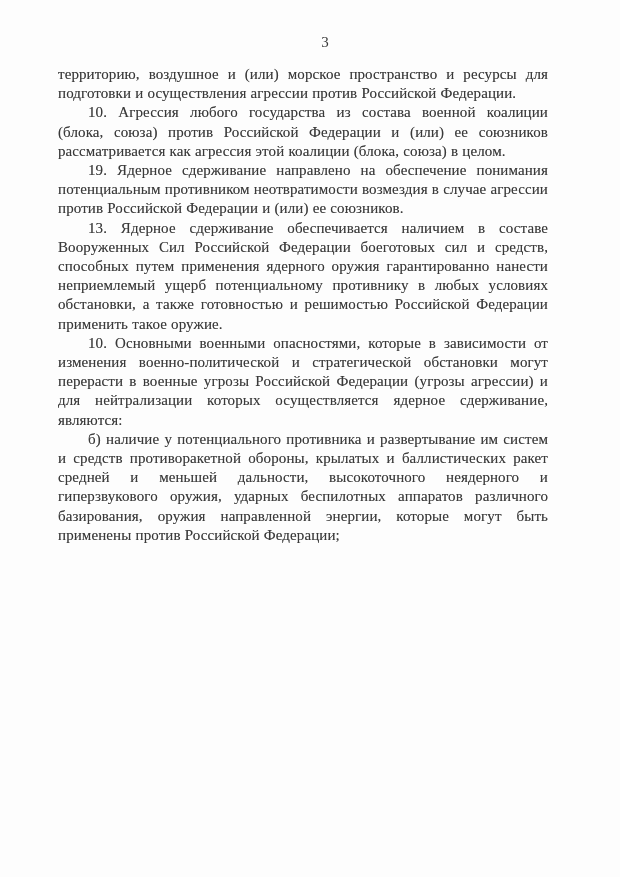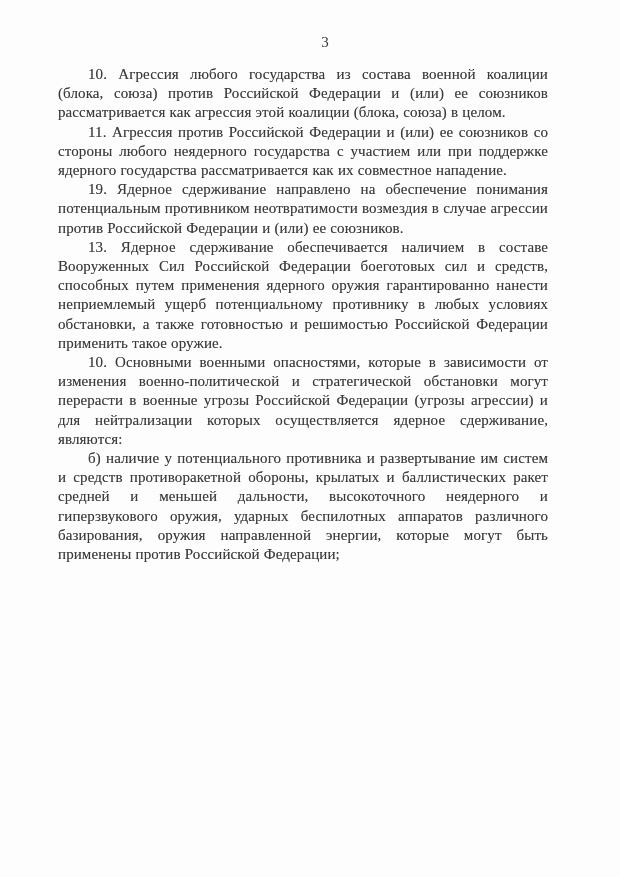--- a/index.html
+++ b/index.html
@@ -42,20 +42,20 @@
     text-indent: 0;
   }
 </style>
 </head>
 <body>
 
 <div class="page">
   <div class="page-number">3</div>
 
   <div class="doc-text">
+    <p class="no-indent">территорию, воздушное и (или) морское пространство и ресурсы для подготовки и осуществления агрессии против Российской Федерации.</p>
     <p>10. Агрессия любого государства из состава военной коалиции (блока, союза) против Российской Федерации и (или) ее союзников рассматривается как агрессия этой коалиции (блока, союза) в целом.</p>
-    <p>11. Агрессия против Российской Федерации и (или) ее союзников со стороны любого неядерного государства с участием или при поддержке ядерного государства рассматривается как их совместное нападение.</p>
     <p>19. Ядерное сдерживание направлено на обеспечение понимания потенциальным противником неотвратимости возмездия в случае агрессии против Российской Федерации и (или) ее союзников.</p>
     <p>13. Ядерное сдерживание обеспечивается наличием в составе Вооруженных Сил Российской Федерации боеготовых сил и средств, способных путем применения ядерного оружия гарантированно нанести неприемлемый ущерб потенциальному противнику в любых условиях обстановки, а также готовностью и решимостью Российской Федерации применить такое оружие.</p>
     <p>10. Основными военными опасностями, которые в зависимости от изменения военно-политической и стратегической обстановки могут перерасти в военные угрозы Российской Федерации (угрозы агрессии) и для нейтрализации которых осуществляется ядерное сдерживание, являются:</p>
     <p>б) наличие у потенциального противника и развертывание им систем и средств противоракетной обороны, крылатых и баллистических ракет средней и меньшей дальности, высокоточного неядерного и гиперзвукового оружия, ударных беспилотных аппаратов различного базирования, оружия направленной энергии, которые могут быть применены против Российской Федерации;</p>
   </div>
 </div>
 
 </body></html>

